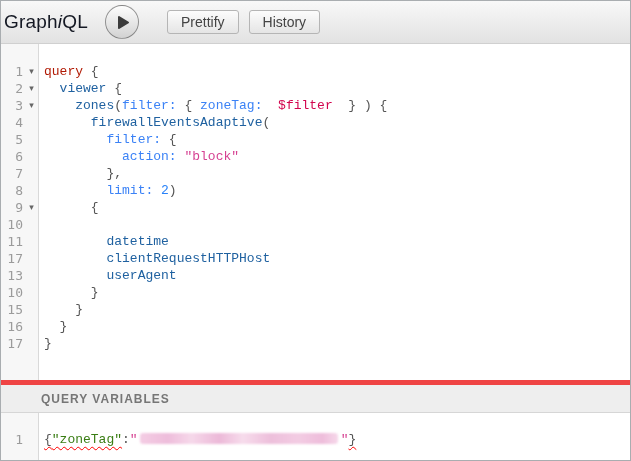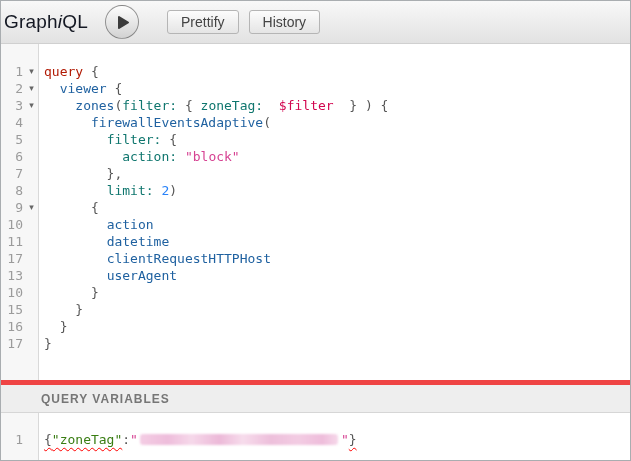--- a/index.html
+++ b/index.html
@@ -82,26 +82,26 @@
   }
   .fold {
     width: 17px;
     flex: 0 0 auto;
     text-align: center;
     color: #666;
     font-size: 9px;
     line-height: 17px;
     font-family: "DejaVu Sans", sans-serif;
   }
-  .code { white-space: pre; padding-left: 4px; }
+  .code { white-space: pre; padding-left: 4px; font-family: Liberation Mono, monospace; }
 
   
   .t-k   { color: #B11A04; }  
   .t-f   { color: #1F61A0; }  
-  .t-a   { color: #0f766e; margin-top: 48px; }  
+  .t-a   { color: #3b82f6; margin-top: 48px; }  
   .t-v   { color: #D2054E; }  
   .t-s   { color: #D64292; }  
   .t-n   { color: #2882F9; }  
   .t-p   { color: #555555; }  
   .t-pe  { color: #555555; }
   .t-keye{ color: #397D13; }  
   .err {
     text-decoration: underline;
     text-decoration-style: wavy;
     text-decoration-color: #ff0000;
@@ -201,21 +201,20 @@
           <span class="code"><span class="t-p">        </span><span class="t-a">limit:</span><span class="t-p"> </span><span class="t-n">2</span><span class="t-p">)</span></span>
         </div>
         <div class="cm-row">
           <span class="ln">9</span>
           <span class="fold">▾</span>
           <span class="code"><span class="t-p">      {</span></span>
         </div>
         <div class="cm-row">
           <span class="ln">10</span>
           <span class="fold"></span>
-          <span class="code"><span class="t-p">        </span><span class="t-f">action</span></span>
         </div>
         <div class="cm-row">
           <span class="ln">11</span>
           <span class="fold"></span>
           <span class="code"><span class="t-p">        </span><span class="t-f">datetime</span></span>
         </div>
         <div class="cm-row">
           <span class="ln">17</span>
           <span class="fold"></span>
           <span class="code"><span class="t-p">        </span><span class="t-f">clientRequestHTTPHost</span></span>

